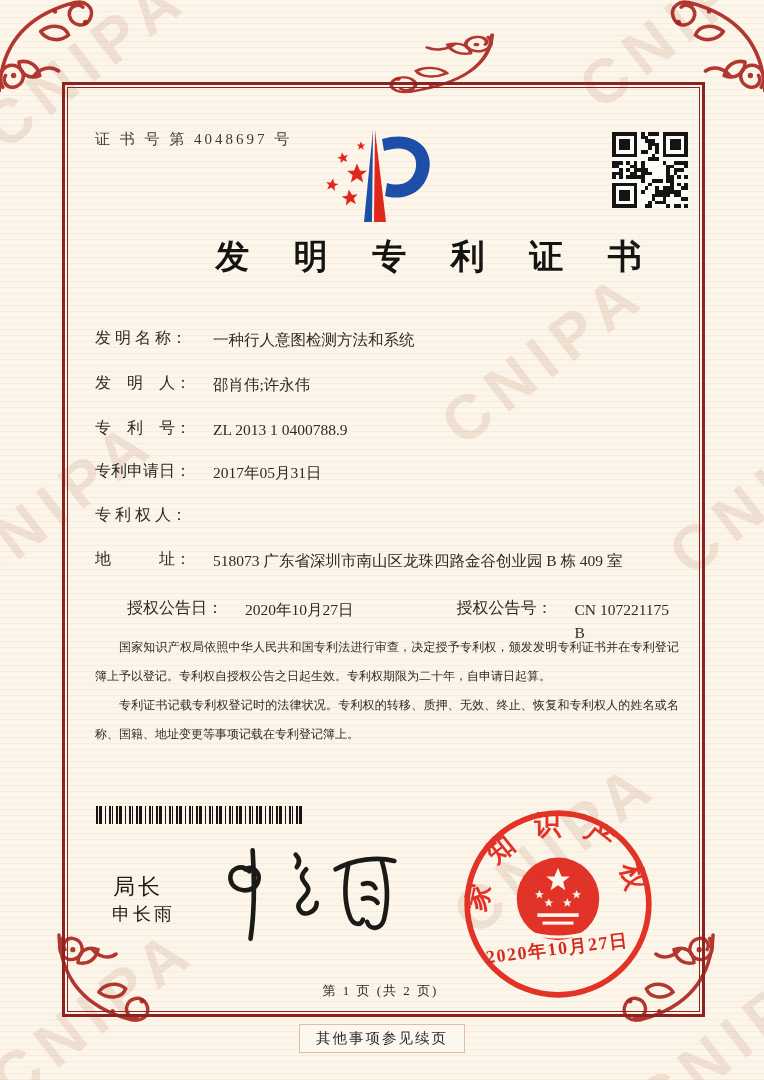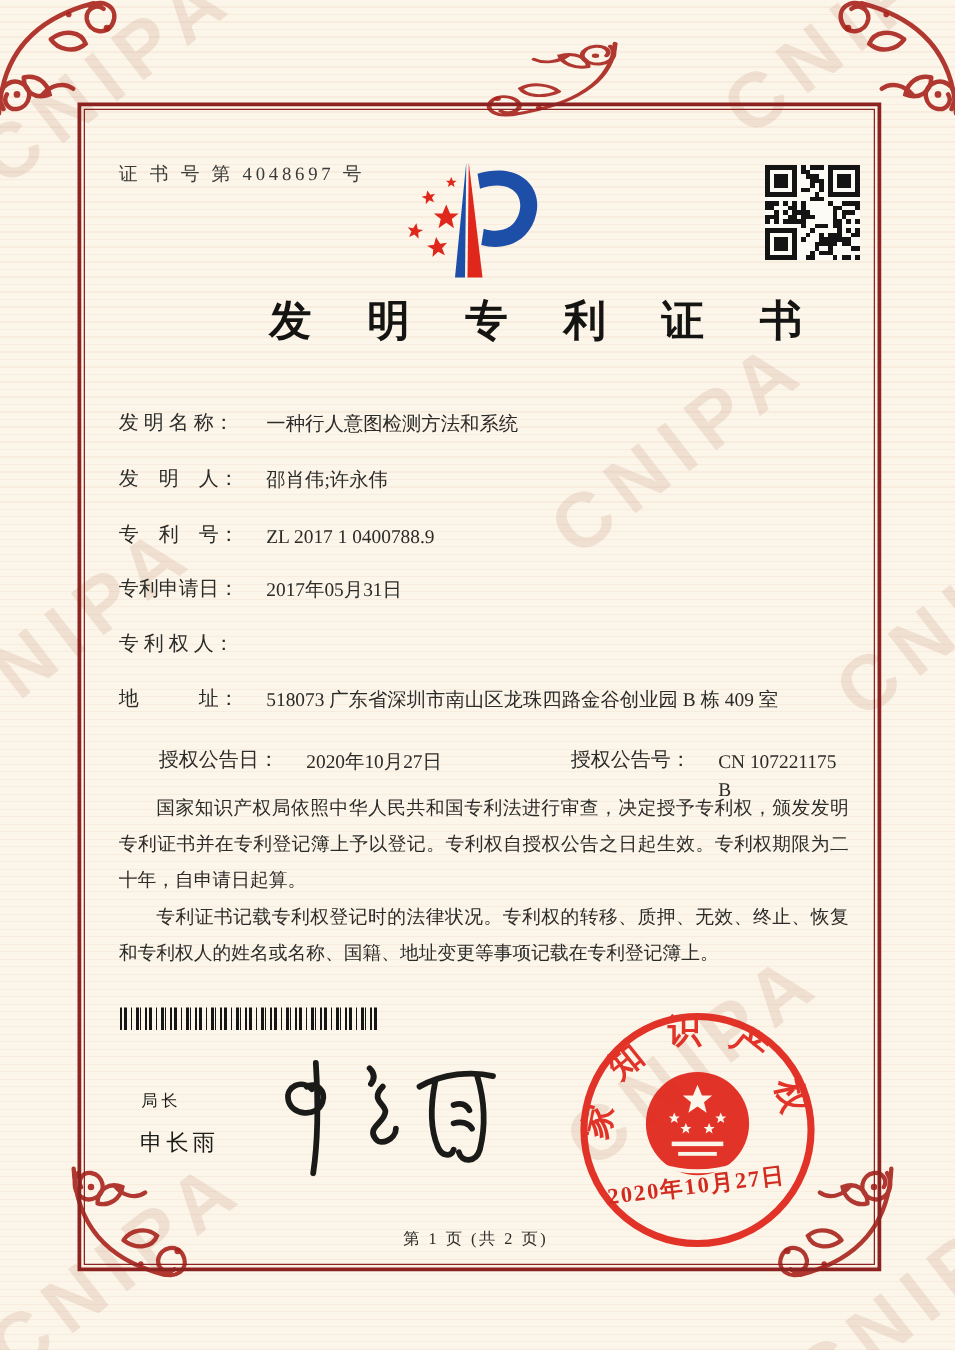--- a/index.html
+++ b/index.html
@@ -37,35 +37,35 @@
     text-indent:18px;
     padding-left:48px;
   }
   .row{position:absolute;left:95px;width:588px;display:flex;align-items:flex-start;}
   .row .lbl{flex:none;width:118px;font-size:16px;color:#2b2b29;white-space:nowrap;}
   .row .val{flex:1;font-size:15.5px;line-height:23px;color:#2b2b29;}
   .row.grant .pair{display:flex;}
   .row.grant .pair.first{width:330px;margin-left:32px;}
   .paras{position:absolute;left:95px;top:633px;width:584px;}
   .paras p{
-    margin:0;font-size:15px;line-height:29px;text-align:justify;
+    margin:0;font-size:12px;line-height:29px;text-align:justify;
     text-indent:2em;color:#2b2b29;
   }
   .barcode{
     position:absolute;left:96px;top:806px;width:208px;height:18px;
     background:repeating-linear-gradient(90deg,
       #151515 0 2px, transparent 2px 3px,
       #151515 3px 6px, transparent 6px 9px,
       #151515 9px 10px, transparent 10px 13px,
       #151515 13px 15px, transparent 15px 16px,
       #151515 16px 17px, transparent 17px 20px);
   }
   .sig-title{
     position:absolute;left:113px;top:872px;
-    font-family:"Liberation Sans",sans-serif;font-size:13px;
+    font-family:"Liberation Sans",sans-serif;font-size:22px;
     letter-spacing:3px;color:#1c1c1a;
   }
   .sig-name{
     position:absolute;left:112px;top:902px;
     font-family:"Liberation Sans",sans-serif;font-size:18px;
     letter-spacing:3px;color:#1c1c1a;
   }
   .sig-script{position:absolute;left:218px;top:842px;width:210px;height:105px;}
   .seal{position:absolute;left:462px;top:808px;width:192px;height:192px;opacity:.93;}
   .page-num{
@@ -283,21 +283,21 @@
   <div class="row" style="top:328px">
     <span class="lbl">发 明 名 称：</span>
     <span class="val">一种行人意图检测方法和系统</span>
   </div>
   <div class="row" style="top:373px">
     <span class="lbl">发　明　人：</span>
     <span class="val">邵肖伟;许永伟</span>
   </div>
   <div class="row" style="top:418px">
     <span class="lbl">专　利　号：</span>
-    <span class="val">ZL 2017 1 0400788.9</span>
+    <span class="val">ZL 2013 1 0400788.9</span>
   </div>
   <div class="row" style="top:461px">
     <span class="lbl">专利申请日：</span>
     <span class="val">2017年05月31日</span>
   </div>
   <div class="row" style="top:505px">
     <span class="lbl">专 利 权 人：</span>
   </div>
   <div class="row" style="top:549px">
     <span class="lbl">地　　　址：</span>
@@ -353,14 +353,15 @@
       <rect x="78" y="110" width="30" height="3" fill="#fcf5e9"></rect>
       <path d="M63,120 q30,10 60,0" fill="none" stroke="#fcf5e9" stroke-width="3"></path>
     </g>
     <text font-family="Liberation Serif, serif" font-size="26" font-weight="bold" fill="#e1251b" letter-spacing="20">
       <textPath href="#sealArc" startOffset="50%" text-anchor="middle">国家知识产权局</textPath>
     </text>
     <text x="93" y="142" text-anchor="middle" transform="rotate(-7 93 142)" font-family="Liberation Serif, serif" font-size="17.5" font-weight="bold" fill="#cf1d12" letter-spacing="1.5">2020年10月27日</text>
   </svg>
 
   <div class="page-num">第 1 页 (共 2 页)</div>
+  <div class="note-box">其他事项参见续页</div>
 
 </div>
 
 </body></html>

